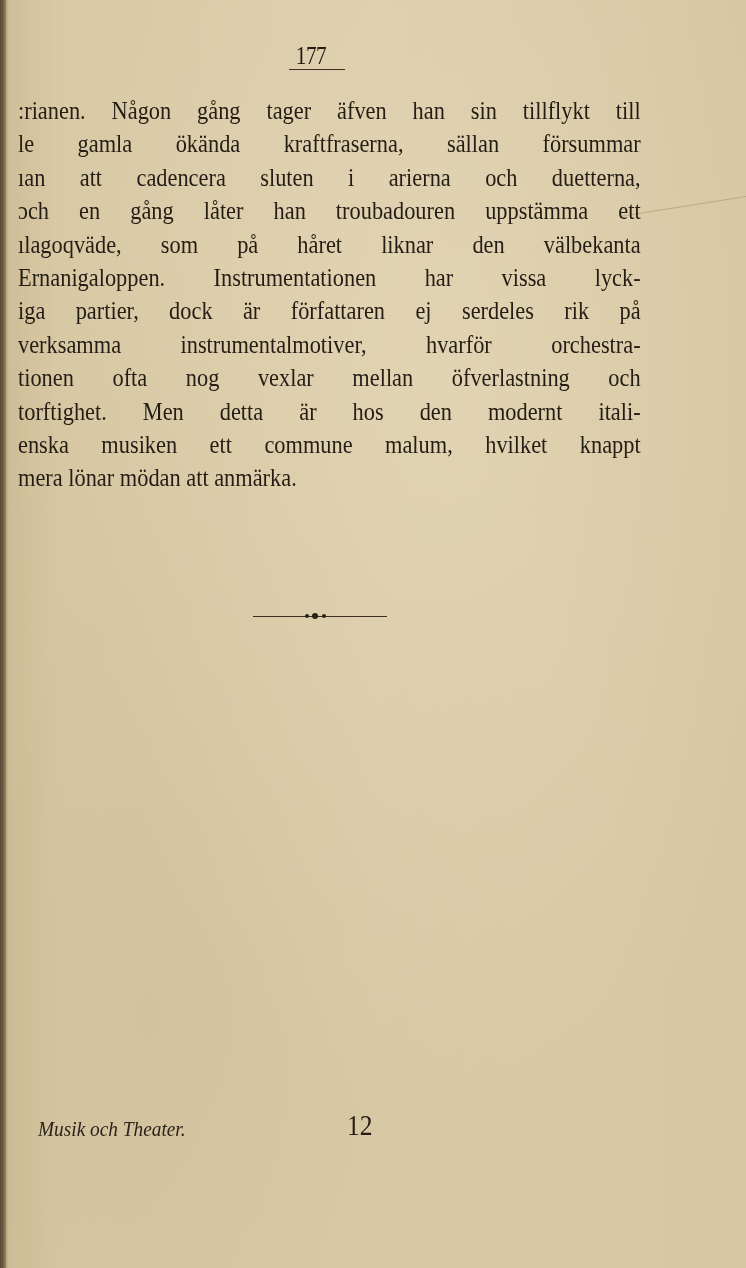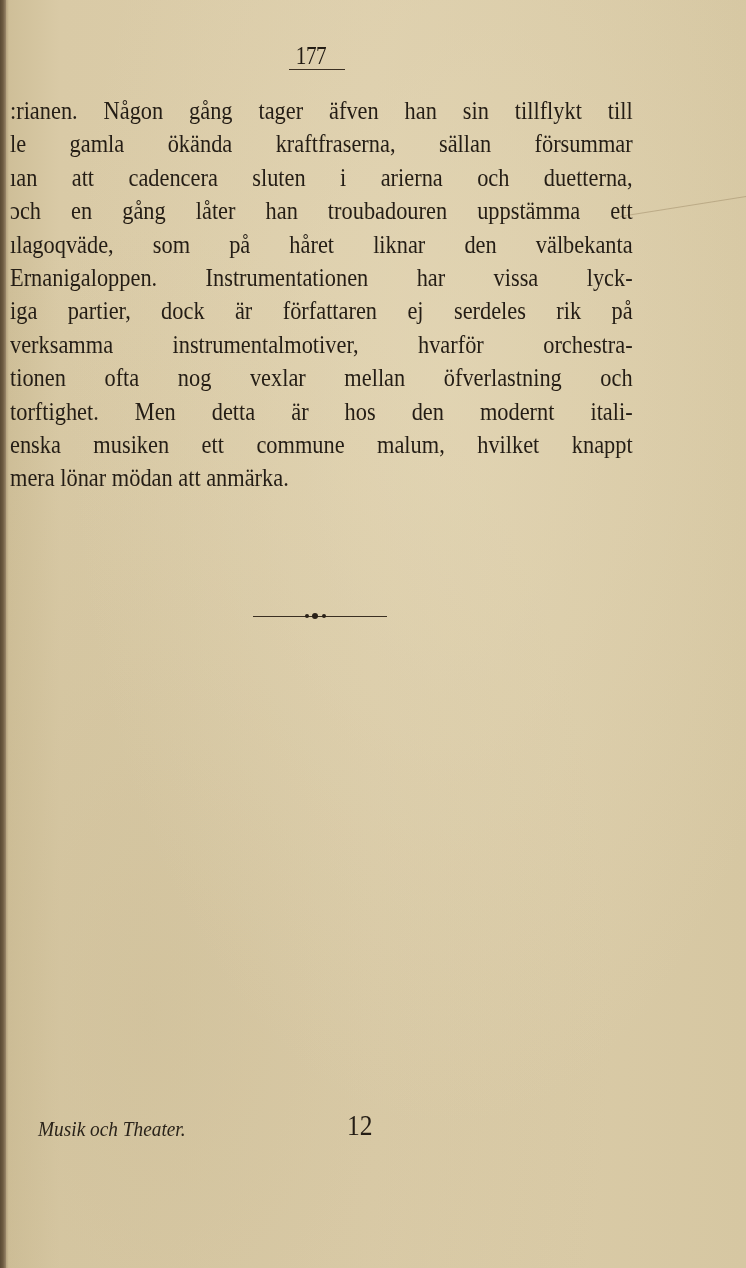--- a/index.html
+++ b/index.html
@@ -50,21 +50,21 @@
     .page-number-rule {
       position: absolute;
       left: 289px;
       top: 69px;
       width: 56px;
       height: 1px;
       background: #3a2f22;
     }
     .body-text {
       position: absolute;
-      left: 10px;
+      left: 18px;
       top: 94px;
       width: 620px;
     }
     .text-line {
       display: block;
       height: 33.4px;
       line-height: 33.4px;
       font-size: 26px;
       white-space: nowrap;
       text-align: justify;

